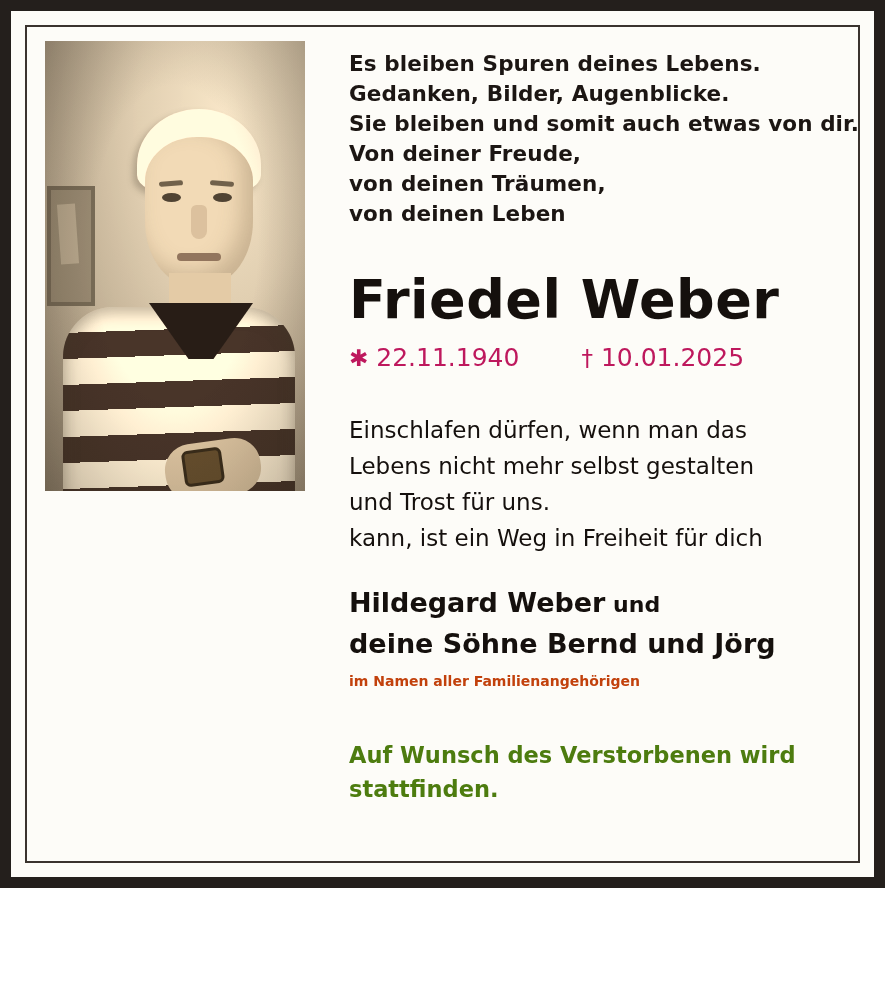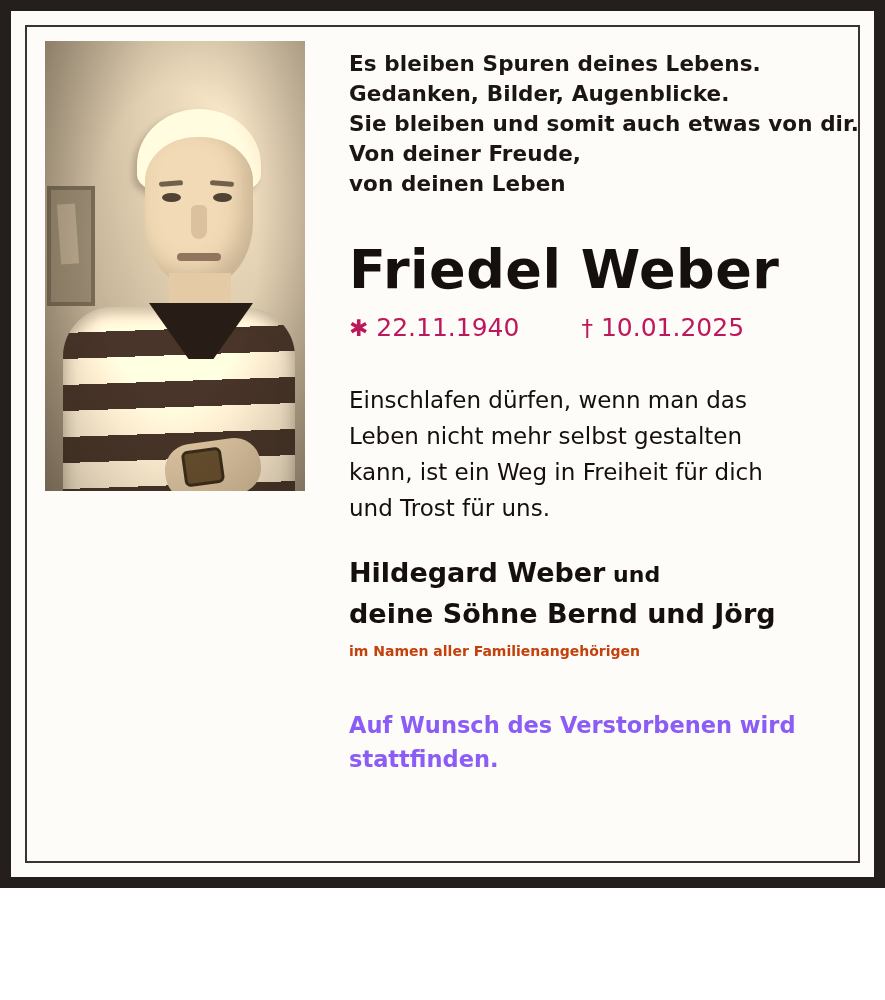--- a/index.html
+++ b/index.html
@@ -282,21 +282,21 @@
     line-height: 34px;
     white-space: nowrap;
   }
 
   .closing {
     margin-top: 40px;
     font-family: "DejaVu Sans", sans-serif;
     font-weight: bold;
     font-size: 22.5px;
     line-height: 34px;
-    color: #8b5cf6;
+    color: #4d7c0f;
   }
   .closing div { white-space: nowrap; }
 </style>
 </head>
 <body>
 
 <div class="obituary">
   <div class="inner-frame"></div>
 
   <div class="content">
@@ -322,39 +322,40 @@
       </div>
     </div>
 
     <div class="text-col">
 
       <div class="verse">
         <div>Es bleiben Spuren deines Lebens.</div>
         <div>Gedanken, Bilder, Augenblicke.</div>
         <div>Sie bleiben und somit auch etwas von dir.</div>
         <div>Von deiner Freude,</div>
+        <div>von deinen Träumen,</div>
         <div>von deinen Leben</div>
       </div>
 
       <div class="name">Friedel Weber</div>
 
       <div class="dates">
         <span class="birth">
           <span class="sym">✱</span><span>22.11.1940</span>
         </span>
         <span class="death">
           <span class="sym">†</span><span>10.01.2025</span>
         </span>
       </div>
 
       <div class="poem">
         <div>Einschlafen dürfen, wenn man das</div>
-        <div>Leben nicht mehr selbst gestalten</div>
+        <div>Lebens nicht mehr selbst gestalten</div>
+        <div>und Trost für uns.</div>
         <div>kann, ist ein Weg in Freiheit für dich</div>
-        <div>und Trost für uns.</div>
       </div>
 
       <div class="family">
         <div class="family-line1"><span>Hildegard Weber</span><span class="small"> und</span></div>
         <div class="family-line2">deine Söhne Bernd und Jörg</div>
         <div class="family-line3">im Namen aller Familienangehörigen</div>
       </div>
 
       <div class="closing">
         <div>Auf Wunsch des Verstorbenen wird</div>

